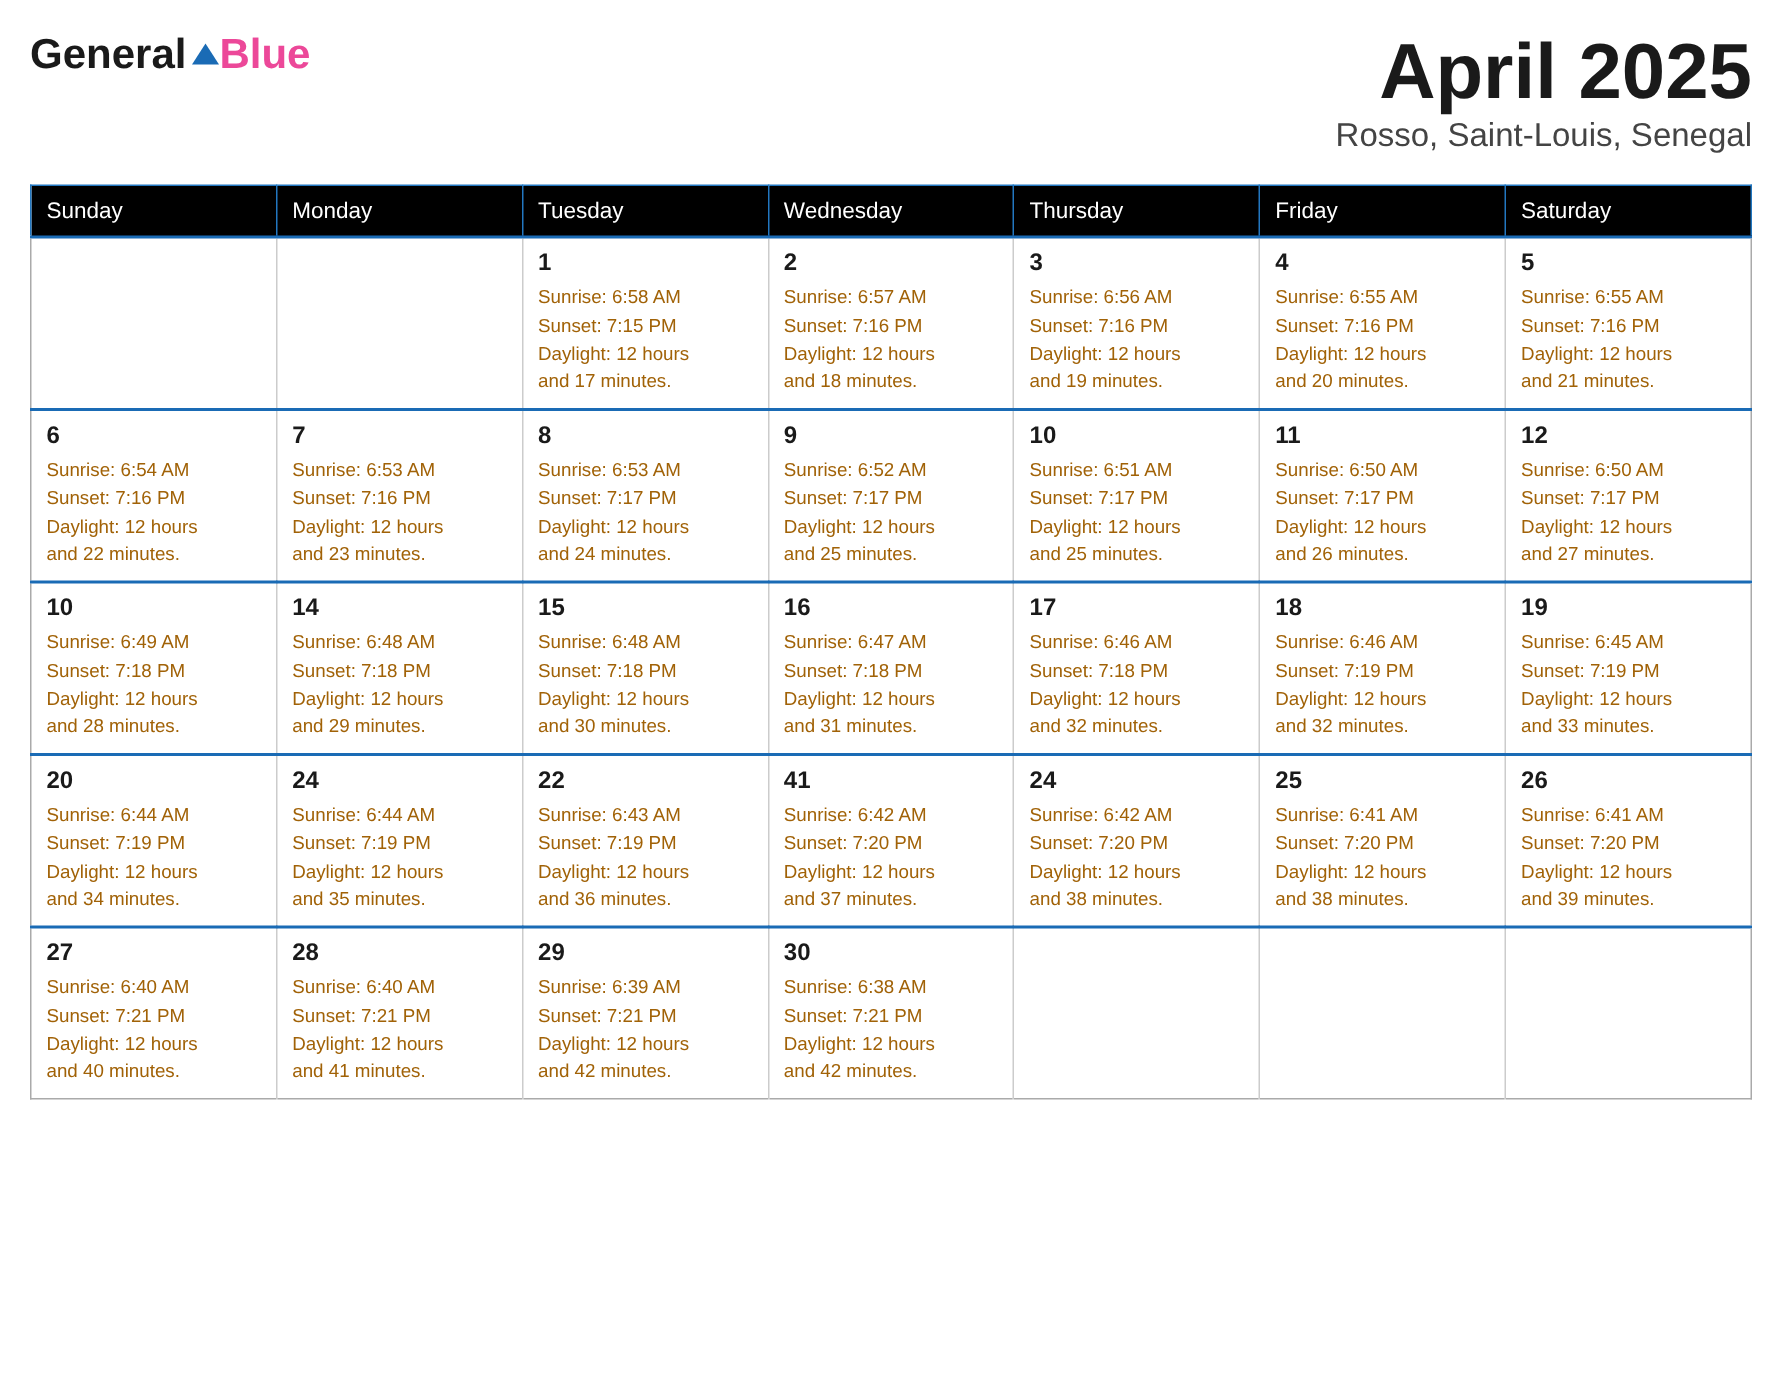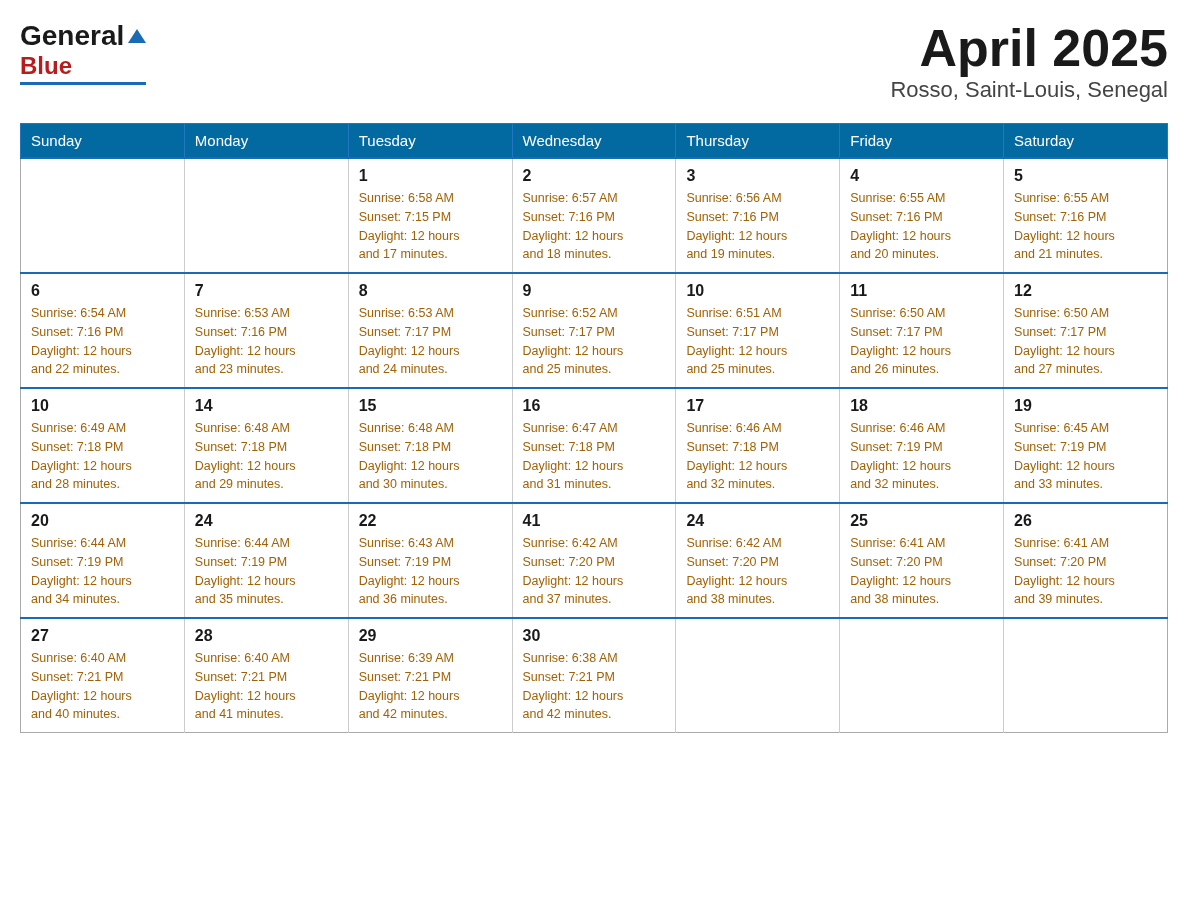--- a/index.html
+++ b/index.html
@@ -34,21 +34,21 @@
       font-size: 22px;
       color: #444;
       margin-top: 0;
     }
     .calendar {
       width: 100%;
       border-collapse: collapse;
       border: 1px solid #aaa;
     }
     .calendar thead tr {
-      background-color: #0369a1;
+      background-color: #000000;
       border-radius: 17px;
     }
     .calendar thead th {
       color: #fff;
       font-size: 15px;
       font-weight: normal;
       padding: 8px 10px;
       text-align: left;
       border: 1px solid #2277c0;
     }
@@ -81,21 +81,21 @@
     .empty-cell {
       background: #fff;
     }
     .logo-row {
       display: flex;
       flex-direction: row;
       align-items: center;
     }
     .logo-text-group {
       display: flex;
-      flex-direction: column;
+      flex-direction: row;
     }
     .logo-top-row {
       display: flex;
       flex-direction: row;
       align-items: center;
     }
   </style>
 </head>
 <body>
 
@@ -105,21 +105,21 @@
       <div class="logo-text-group">
         <div class="logo-top-row">
           <span style="font-size:28px;font-weight:bold;color:#1a1a1a;">General</span>
           <span style="display:inline-block;margin-left:4px;margin-top:4px;">
             <svg width="18" height="18" viewBox="0 0 18 18">
               <polygon points="9,2 18,16 0,16" fill="#1a6bb5"></polygon>
             </svg>
           </span>
         </div>
         <div style="display:flex;align-items:center;">
-          <span style="font-size:24px;font-weight:bold;color:#b91c1c;">Blue</span>
+          <span style="font-size:28px;font-weight:bold;color:#ec4899;">Blue</span>
         </div>
         <div style="height:3px;background:#1a6bb5;width:100%;margin-top:2px;"></div>
       </div>
     </div>
   </div>
   <div class="title-section">
     <div class="month-year">April 2025</div>
     <div class="location">Rosso, Saint-Louis, Senegal</div>
   </div>
 </div>

